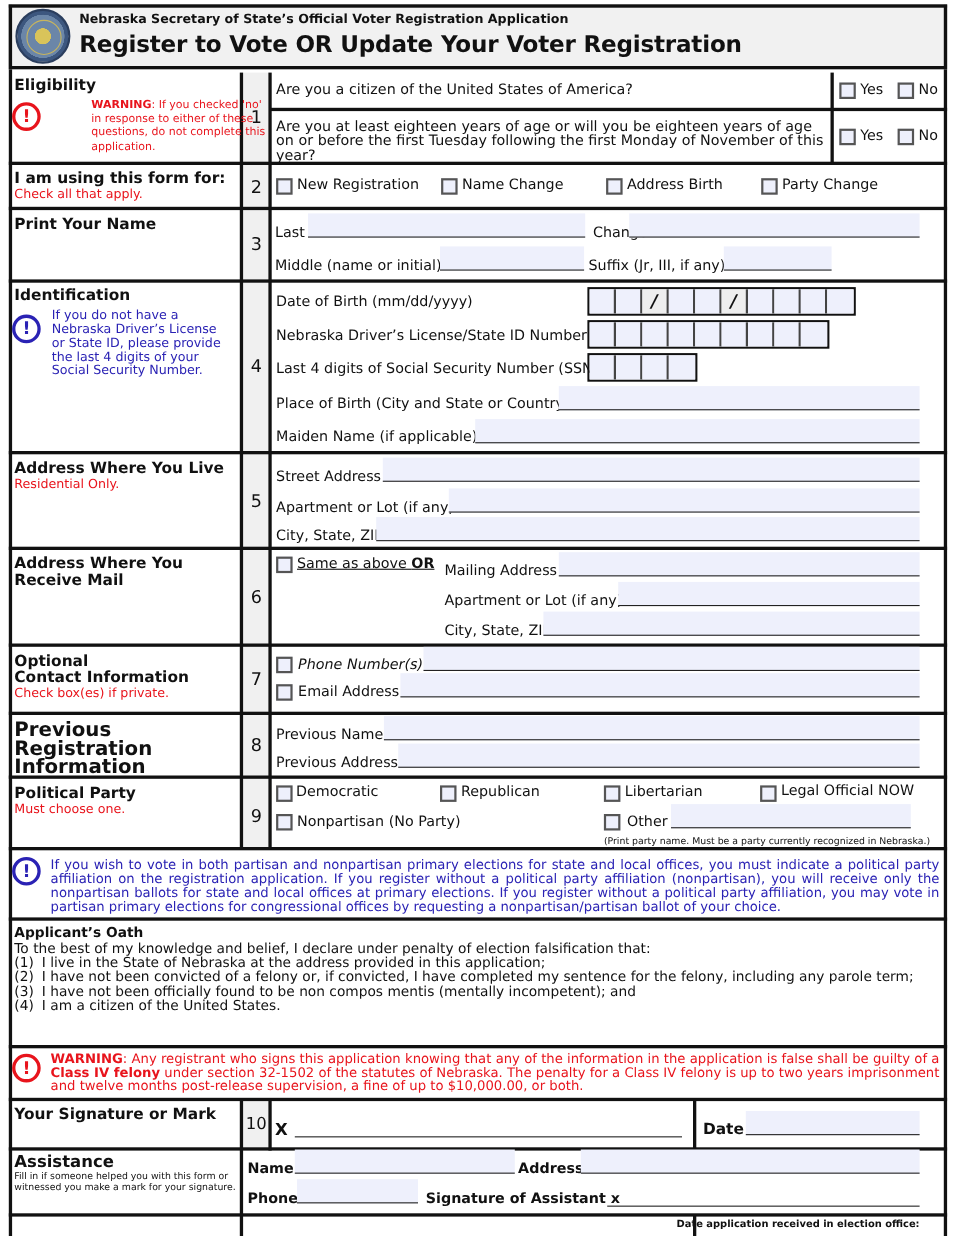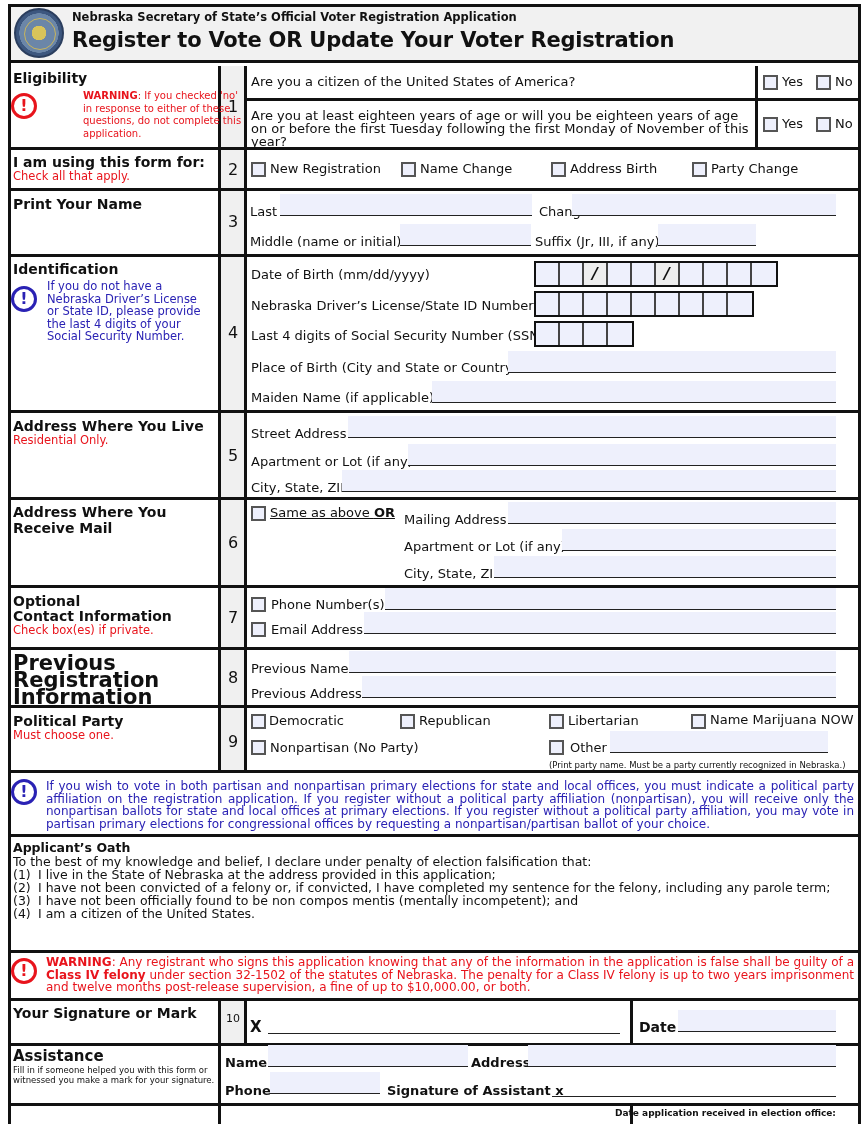--- a/index.html
+++ b/index.html
@@ -175,44 +175,44 @@
 <div class="lbl" style="left:404px;top:539px;">Apartment or Lot (if any)</div>
 <div class="field" style="left:562px;top:529px;width:274px;"></div>
 <div class="lbl" style="left:404px;top:566px;">City, State, ZIP</div>
 <div class="field" style="left:494px;top:556px;width:342px;"></div>
 
 <div class="sec-title" style="top:593px;">Optional</div>
 <div class="sec-title" style="top:608px;">Contact Information</div>
 <div class="sec-sub-red" style="top:624px;">Check box(es) if private.</div>
 <div class="num" style="top:608px;">7</div>
 <div class="chk" style="left:251px;top:597px;"></div>
-<div class="lbl" style="left:271px;top:597px;">Phone Number(s)</div>
+<div class="lbl" style="left:271px;top:597px;font-style:italic;">Phone Number(s)</div>
 <div class="field" style="left:385px;top:588px;width:451px;"></div>
 <div class="chk" style="left:251px;top:622px;"></div>
 <div class="lbl" style="left:271px;top:622px;">Email Address</div>
 <div class="field" style="left:364px;top:612px;width:472px;"></div>
 
-<div class="sec-title" style="top:655px;font-size:21px;line-height:17px;width:200px;">Previous Registration Information</div>
+<div class="sec-title" style="top:655px;font-size:18px;line-height:17px;width:200px;">Previous Registration Information</div>
 <div class="num" style="top:668px;">8</div>
 <div class="lbl" style="left:251px;top:661px;">Previous Name</div>
 <div class="field" style="left:349px;top:651px;width:487px;"></div>
 <div class="lbl" style="left:251px;top:686px;text-align:center;">Previous Address</div>
 <div class="field" style="left:362px;top:676px;width:474px;"></div>
 
 <div class="sec-title" style="top:713px;">Political Party</div>
 <div class="sec-sub-red" style="top:729px;">Must choose one.</div>
 <div class="num" style="top:732px;">9</div>
 <div class="chk" style="left:251px;top:714px;"></div>
 <div class="lbl" style="left:269px;top:713px;">Democratic</div>
 <div class="chk" style="left:400px;top:714px;"></div>
 <div class="lbl" style="left:419px;top:713px;">Republican</div>
 <div class="chk" style="left:549px;top:714px;"></div>
 <div class="lbl" style="left:568px;top:713px;">Libertarian</div>
 <div class="chk" style="left:691px;top:714px;"></div>
-<div class="lbl" style="left:710px;top:712px;">Name Marijuana NOW</div>
+<div class="lbl" style="left:710px;top:712px;">Legal Official NOW</div>
 <div class="chk" style="left:251px;top:740px;"></div>
 <div class="lbl" style="left:270px;top:740px;">Nonpartisan (No Party)</div>
 <div class="chk" style="left:549px;top:740px;"></div>
 <div class="lbl" style="left:570px;top:740px;">Other</div>
 <div class="field" style="left:610px;top:731px;width:218px;"></div>
 <div class="lbl" style="left:549px;top:760px;font-size:8.5px;">(Print party name. Must be a party currently recognized in Nebraska.)</div>
 
 <div class="alert-icon blue" style="left:11px;top:779px;">!</div>
 <div class="para" style="left:46px;top:780px;width:808px;color:#2a22b4;">If you wish to vote in both partisan and nonpartisan primary elections for state and local offices, you must indicate a political party affiliation on the registration application. If you register without a political party affiliation (nonpartisan), you will receive only the nonpartisan ballots for state and local offices at primary elections. If you register without a political party affiliation, you may vote in partisan primary elections for congressional offices by requesting a nonpartisan/partisan ballot of your choice.</div>
 
@@ -220,21 +220,21 @@
 <div class="oath" style="top:855px;">To the best of my knowledge and belief, I declare under penalty of election falsification that:</div>
 <div class="oath" style="top:868px;"><span style="display:inline-block;width:25px;">(1)</span><span>I live in the State of Nebraska at the address provided in this application;</span></div>
 <div class="oath" style="top:881px;"><span style="display:inline-block;width:25px;">(2)</span><span>I have not been convicted of a felony or, if convicted, I have completed my sentence for the felony, including any parole term;</span></div>
 <div class="oath" style="top:894px;"><span style="display:inline-block;width:25px;">(3)</span><span>I have not been officially found to be non compos mentis (mentally incompetent); and</span></div>
 <div class="oath" style="top:907px;"><span style="display:inline-block;width:25px;">(4)</span><span>I am a citizen of the United States.</span></div>
 
 <div class="alert-icon" style="left:11px;top:958px;">!</div>
 <div class="para" style="left:46px;top:956px;width:808px;color:#e8141c;"><b>WARNING</b><span>: Any registrant who signs this application knowing that any of the information in the application is false shall be guilty of a </span><b>Class IV felony</b><span> under section 32-1502 of the statutes of Nebraska. The penalty for a Class IV felony is up to two years imprisonment and twelve months post-release supervision, a fine of up to $10,000.00, or both.</span></div>
 
 <div class="sec-title" style="top:1005px;">Your Signature or Mark</div>
-<div class="num" style="top:1012px;font-size:11px;">10</div>
+<div class="num" style="top:1012px;font-size:15px;">10</div>
 <div class="lbl b" style="left:250px;top:1018px;font-size:15px;">X</div>
 <div class="field nofill" style="left:268px;top:1012px;width:352px;"></div>
 <div class="lbl b" style="left:639px;top:1019px;font-size:14px;">Date</div>
 <div class="field" style="left:678px;top:1010px;width:158px;"></div>
 
 <div class="sec-title" style="top:1048px;font-size:15px;">Assistance</div>
 <div class="abs" style="left:13px;top:1065px;width:205px;font-size:8.5px;line-height:10px;">Fill in if someone helped you with this form or witnessed you make a mark for your signature.</div>
 <div class="lbl b" style="left:225px;top:1055px;">Name</div>
 <div class="field" style="left:268px;top:1045px;width:200px;"></div>
 <div class="lbl b" style="left:471px;top:1055px;">Address</div>

